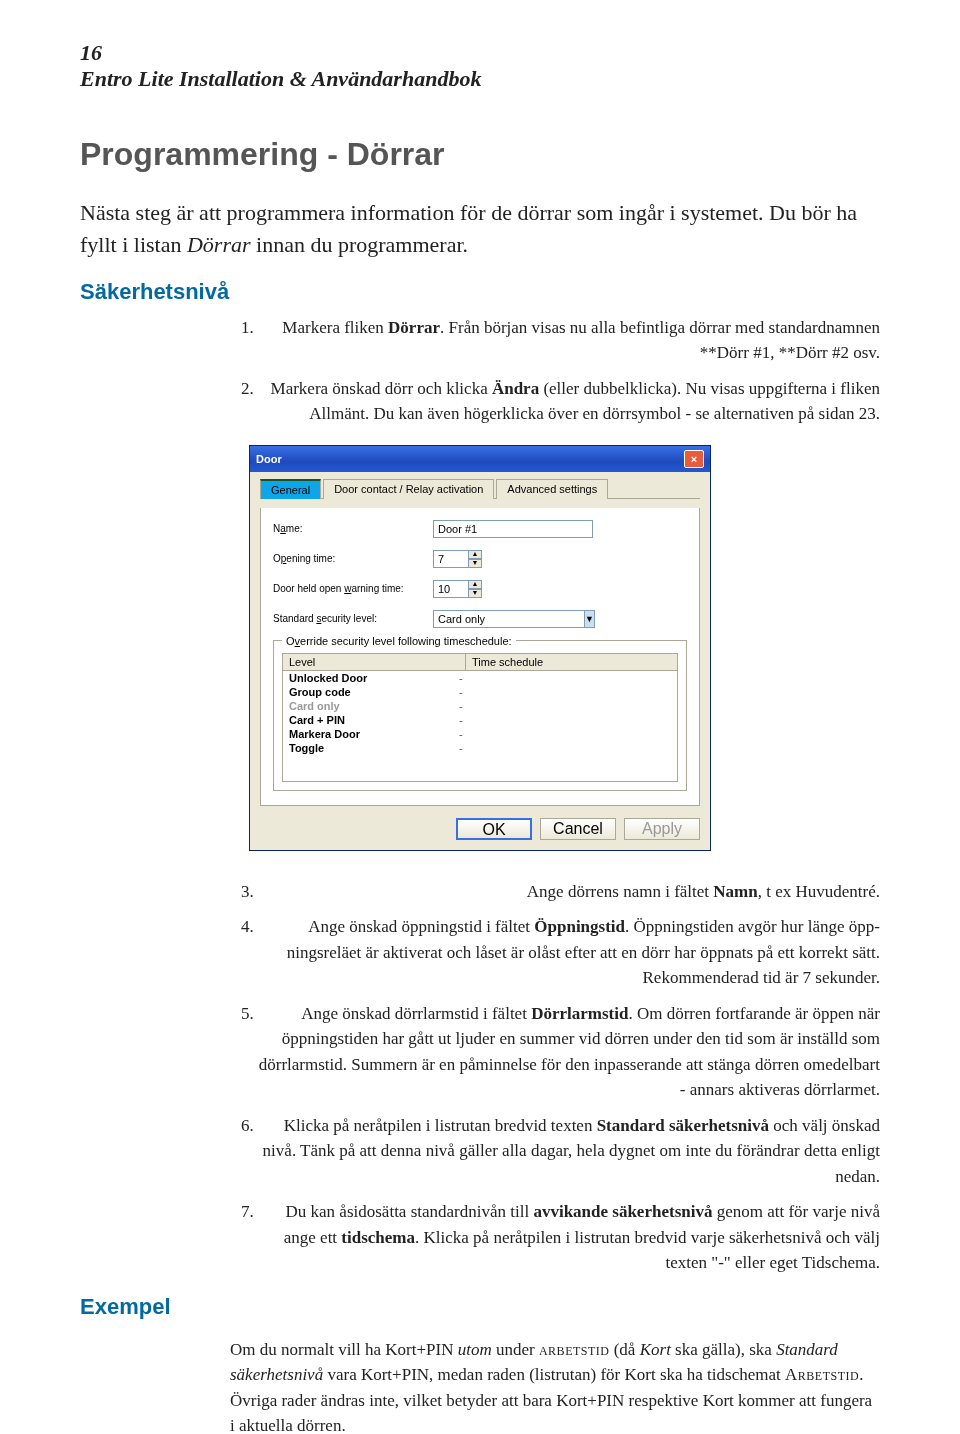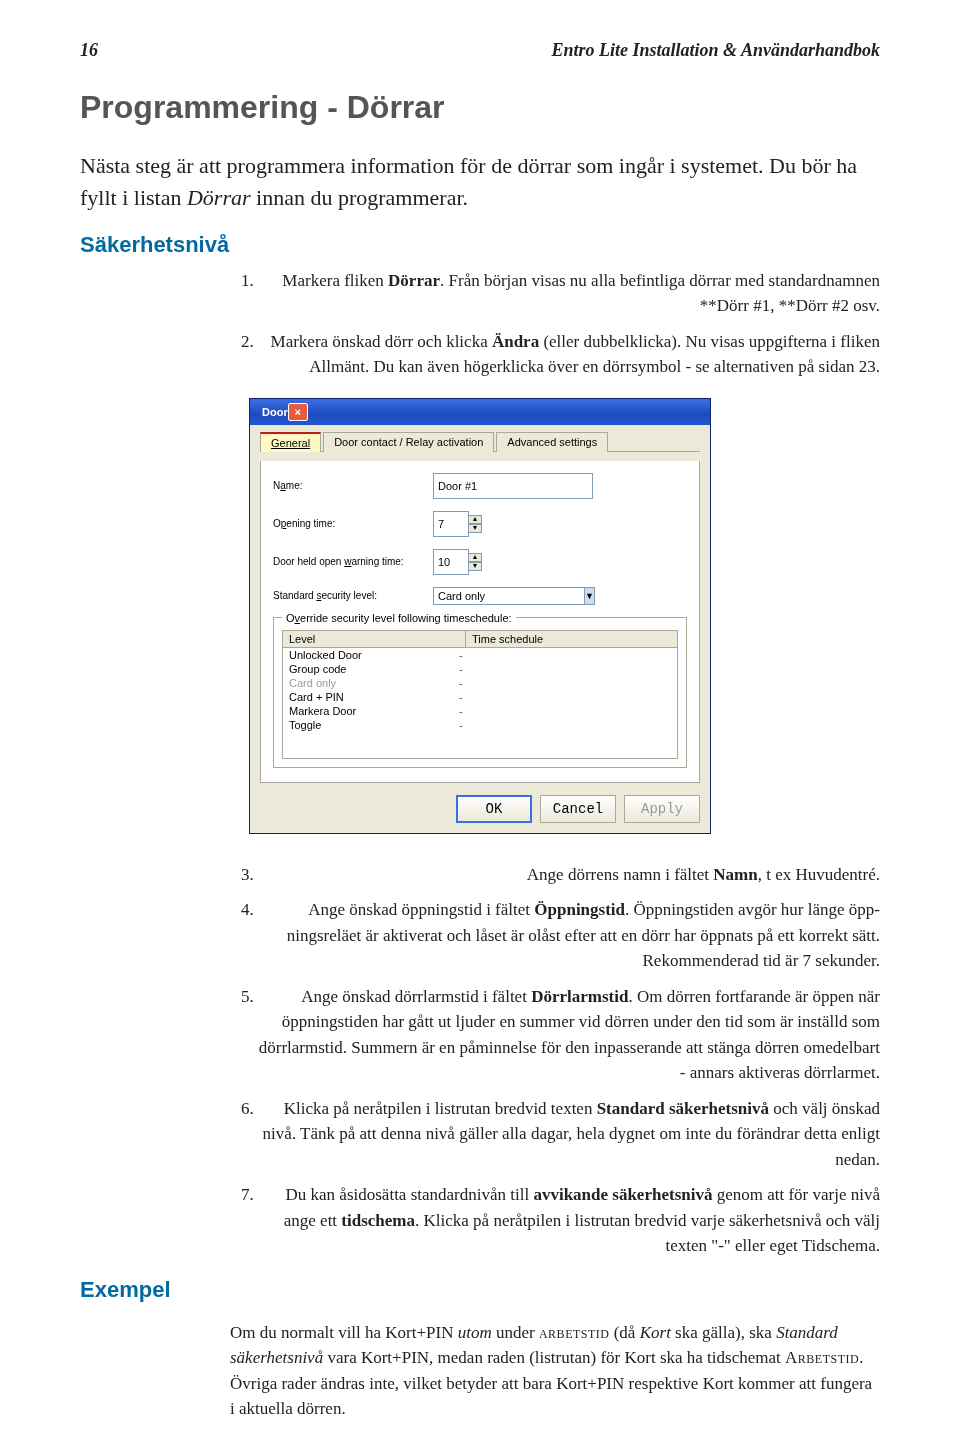--- a/index.html
+++ b/index.html
@@ -11,22 +11,23 @@
     color: #222;
   }
   .page {
     padding: 40px 80px 60px 80px;
   }
   .page-header {
     display: flex;
     justify-content: space-between;
     font-style: italic;
     font-weight: 600;
-    font-size: 18px;
-    margin-bottom: 28px;
+    font-size: 22px;
+    margin-bottom: 44px;
+    flex-direction: column;
   }
   h1 {
     color: #555;
     font-family: Arial, Helvetica, sans-serif;
     font-weight: 700;
     font-size: 32px;
     margin: 0 0 24px 0;
   }
   h2 {
     color: #0369a1;
@@ -64,23 +65,23 @@
     width: 460px;
     border: 1px solid #0a246a;
     font-family: Tahoma, Arial, sans-serif;
     font-size: 11px;
     background: #ece9d8;
     color: #000;
   }
   .titlebar {
     background: linear-gradient(to bottom, #3a6ee5 0%, #1e4bbd 60%, #2458d0 100%);
     color: #fff;
-    padding: 4px 12px;
+    padding: 4px 6px;
     display: flex;
-    justify-content: flex-start;
+    justify-content: space-between;
     align-items: center;
     font-weight: bold;
   }
   .closebtn {
     width: 18px; height: 16px;
     background: #e85c3d;
     border: 1px solid #fff;
     border-radius: 2px;
     display:flex; align-items:center; justify-content:center;
     color:#fff; font-weight:bold; font-size:11px;
@@ -99,24 +100,23 @@
     border: 1px solid #aca899;
     border-bottom: none;
     background: #ece9d8;
     margin-right: 2px;
     position: relative;
     top: 1px;
     color:#000;
     font-size: 11px;
   }
   .tab.active {
-    background: #fef9c3;
-    border-top: 2px solid #b91c1c;
+    background: #0ea5e9;
+    border-top: 2px solid #14532d;
     font-weight: normal;
-    text-decoration: underline;
   }
   .tab-pane {
     background:#fff;
     border:1px solid #aca899;
     border-top:none;
     margin-top:-1px;
     padding: 12px 12px 14px 12px;
   }
   .form-row {
     display:flex;
@@ -127,21 +127,21 @@
     width: 160px;
     font-size: 10px;
   }
   .underline-letter { text-decoration: underline; }
   input.textbox {
     border: 1px solid #7f9db9;
     background:#fff;
     padding: 2px 4px;
     font-size: 11px;
     font-family: Tahoma, Arial, sans-serif;
-    height: 26px;
+    height: 18px;
     box-sizing: border-box;
   }
   .textbox.wide { width: 160px; }
   .spinner {
     display:flex;
     align-items:center;
   }
   .spinner input { width: 36px; text-align:left; }
   .spin-btns {
     display:flex; flex-direction:column;
@@ -191,35 +191,35 @@
   .list-header .col-level { width: 170px; }
   .list-header .col-ts { flex:1; border-right:none;}
   .list-rows {
     border:1px solid #aca899;
     border-top:none;
     background:#fff;
     font-size:11px;
     height: 110px;
   }
   .list-row { display:flex; padding:1px 6px; }
-  .list-row .c1 { width:170px; }
+  .list-row .c1 { width:170px;font-weight:bold; }
   .list-row .c2 { flex:1; color:#555;}
   .list-row.disabled { color:#999; }
   .buttons {
     display:flex;
     justify-content:flex-end;
     gap: 8px;
     margin-top: 12px;
   }
   .buttons button {
-    width: 76px; height:28px;
+    width: 76px; height:22px;
     border:1px solid #aca899;
     background: linear-gradient(#fff,#ece9d8);
-    font-size:14px;
-    font-family: Liberation Mono, monospace;
+    font-size:16px;
+    font-family: Liberation Sans, sans-serif;
     cursor:pointer;
   }
   .buttons button.default {
     border:2px solid #3a6ee5;
   }
   .buttons button.disabled {
     color:#999;
     cursor:default;
   }
 

